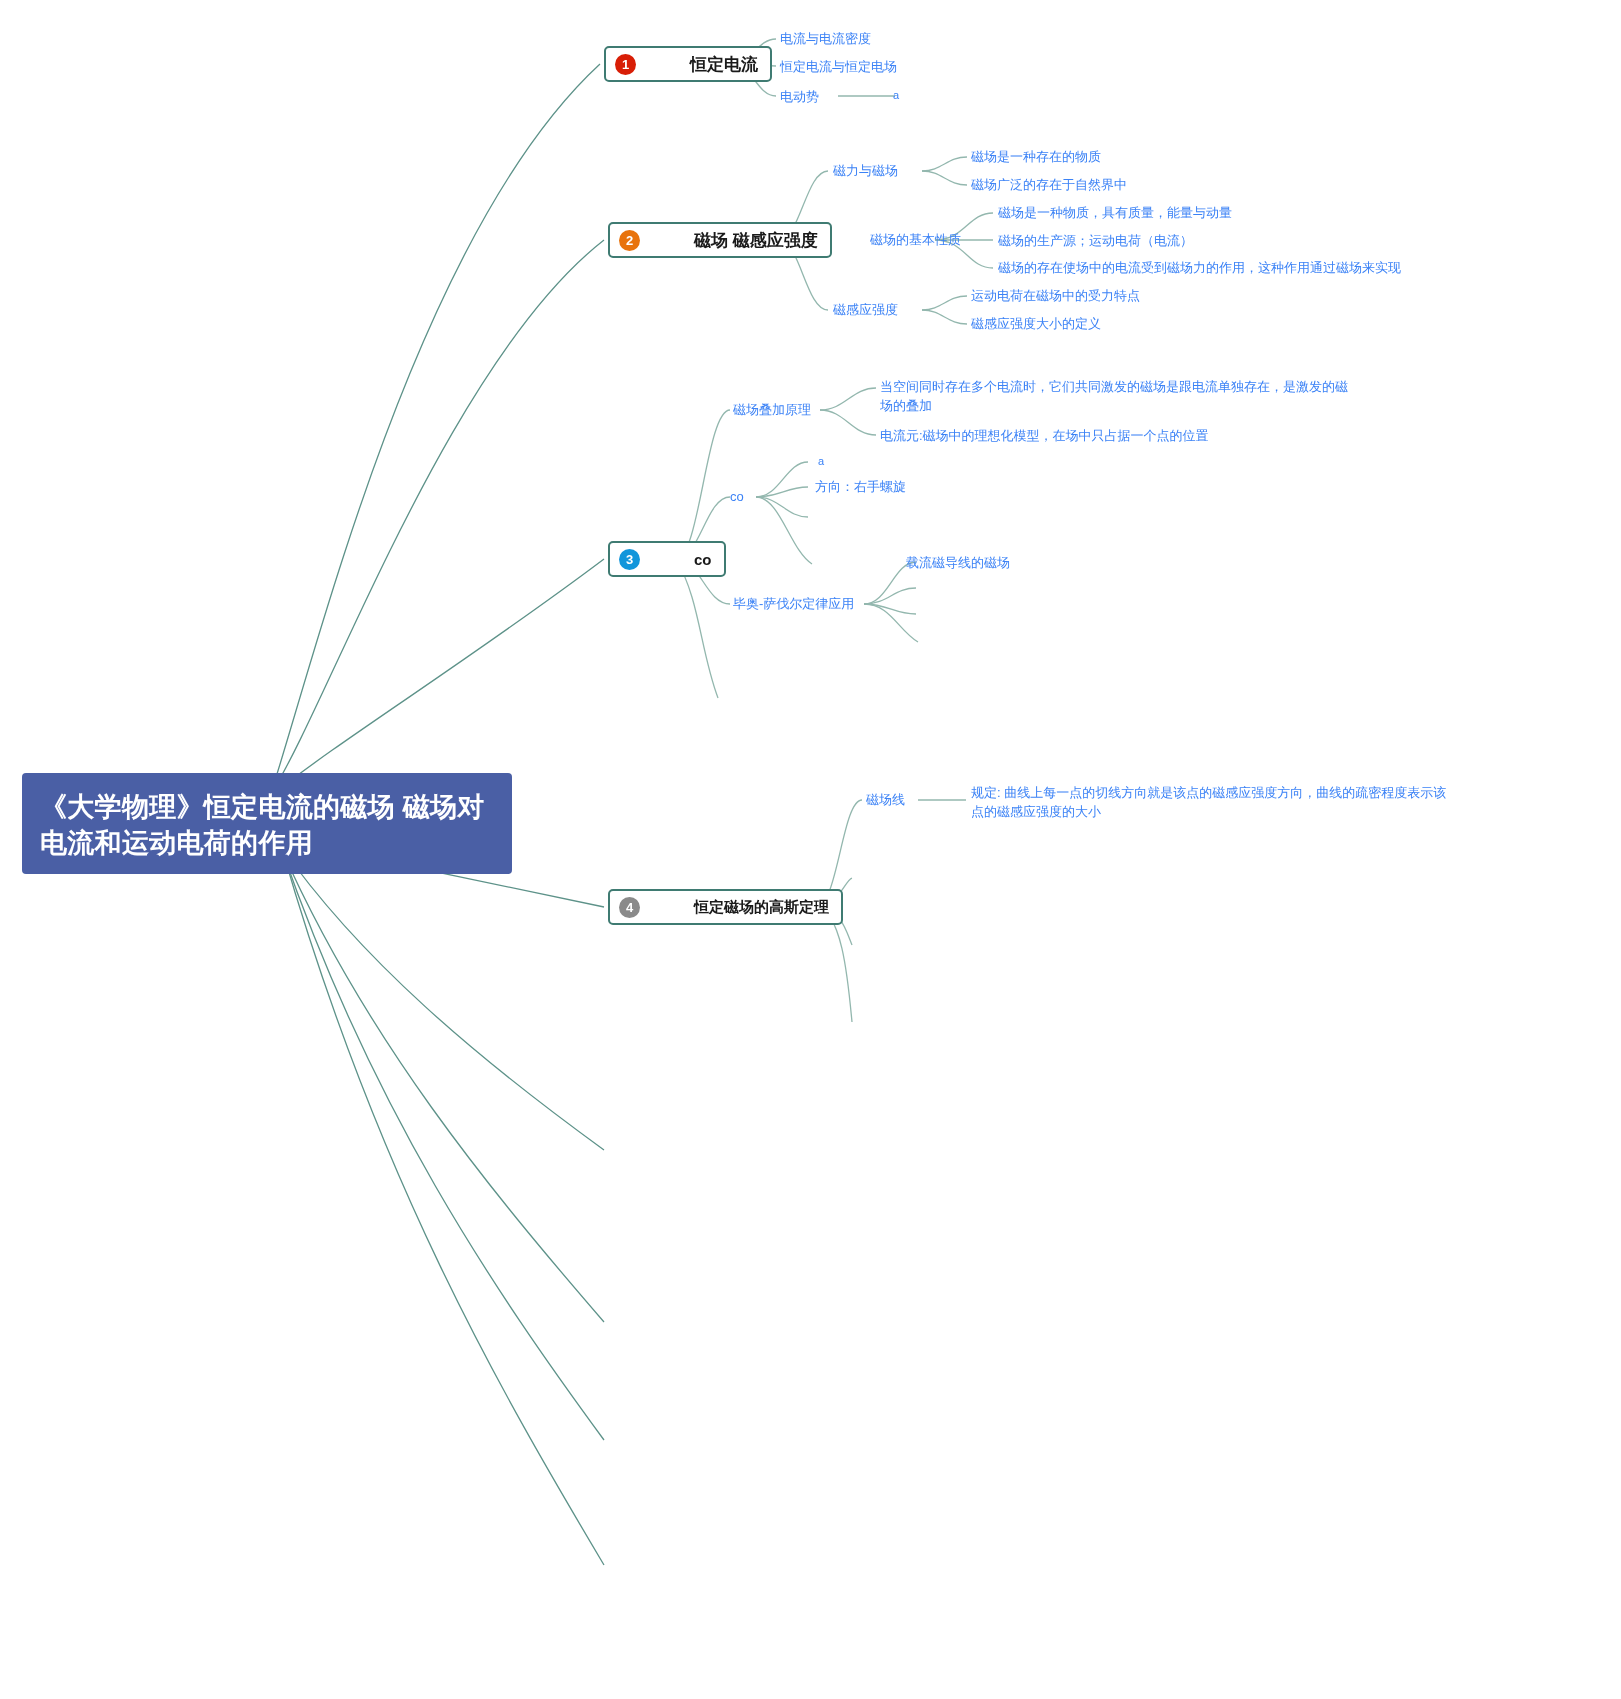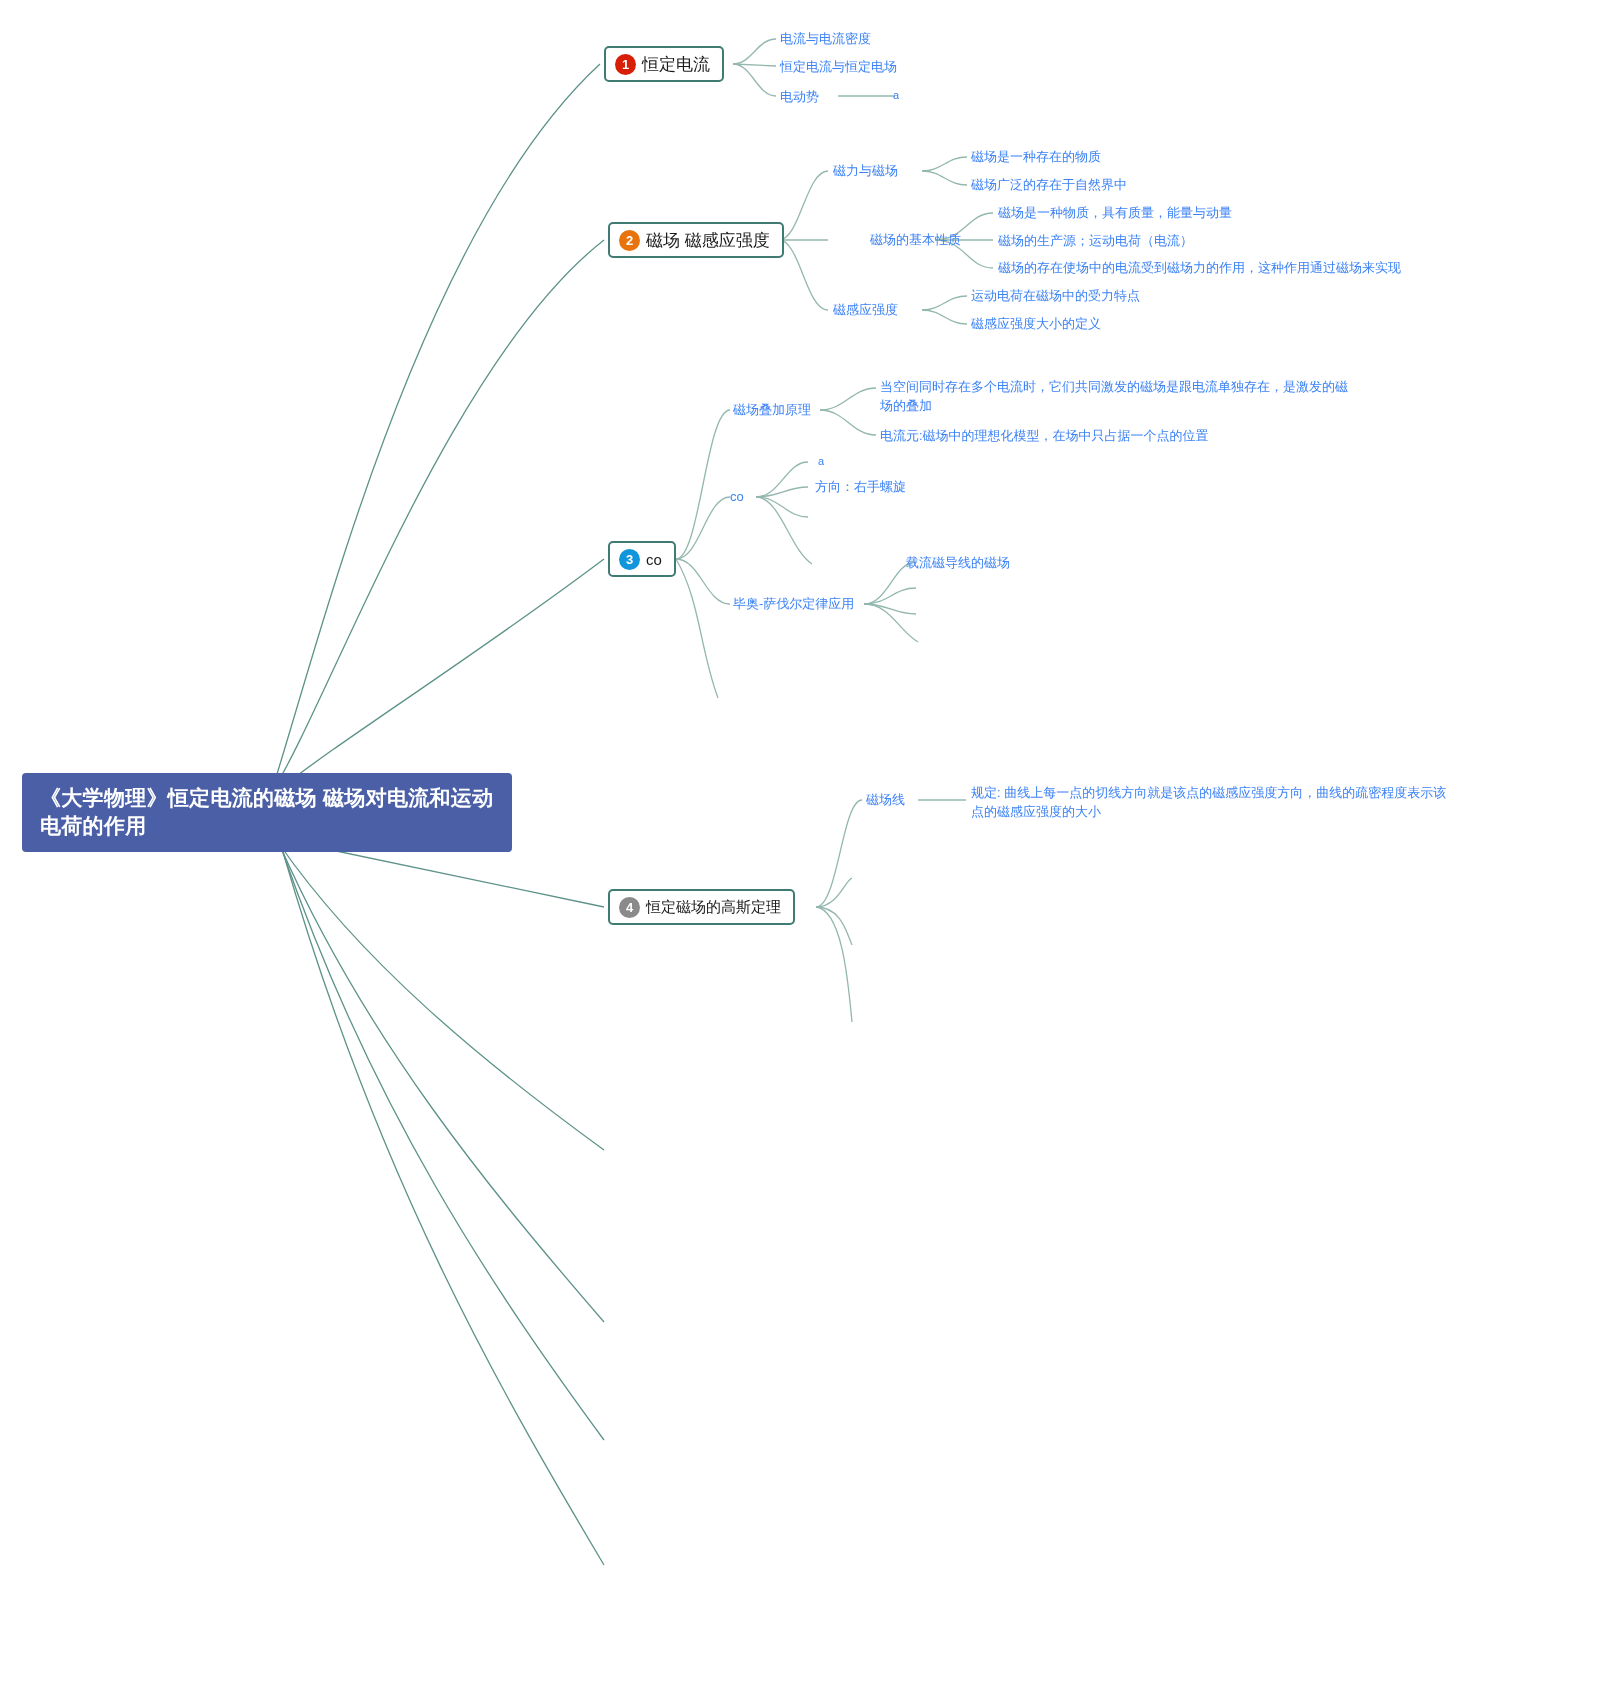--- a/index.html
+++ b/index.html
@@ -22,23 +22,23 @@
     pointer-events: none;
   }
   .node { position: absolute; }
 
   
   .root-node {
     left: 22px; top: 773px;
     width: 490px;
     background: #4a5fa5;
     border-radius: 4px;
-    padding: 11px 18px 13px 18px;
+    padding: 17px 18px 13px 18px;
     color: #ffffff;
-    font-size: 21px;
+    font-size: 27px;
     font-weight: bold;
     line-height: 1.32;
     letter-spacing: 0.3px;
   }
 
   
   .l1 {
     display: flex;
     align-items: center;
     border: 2px solid #3f7b72;
@@ -57,21 +57,22 @@
     display: flex;
     align-items: center;
     justify-content: center;
     margin-right: 6px;
     flex: 0 0 auto;
     line-height: 1;
   }
   .l1 .l1-label {
     font-size: 17px;
     color: #1a1a1a;
-    font-weight: 400;
+    font-weight: 700;
+    margin-left: 48px;
   }
   .l1 .l1-label.small { font-size: 15px; }
 
   
   .txt {
     font-size: 13px;
     color: #3b82f6;
     line-height: 1.45;
     white-space: nowrap;
   }

